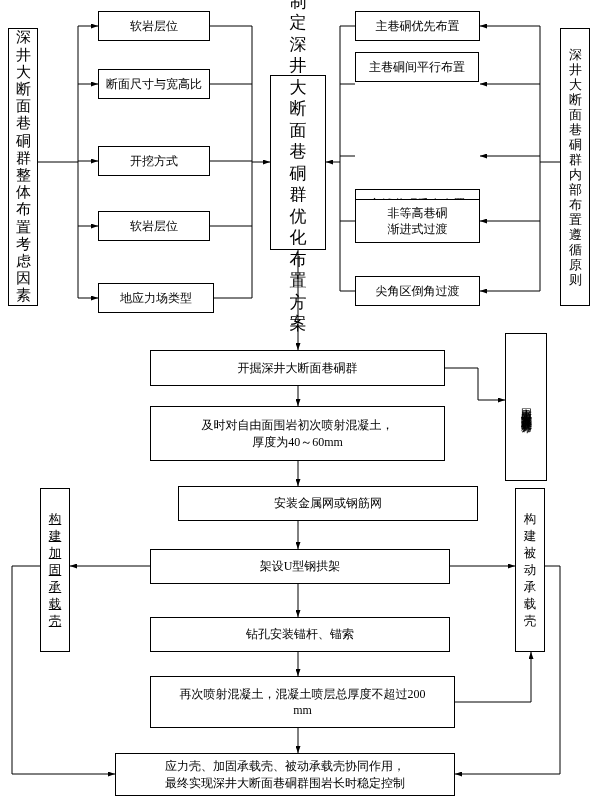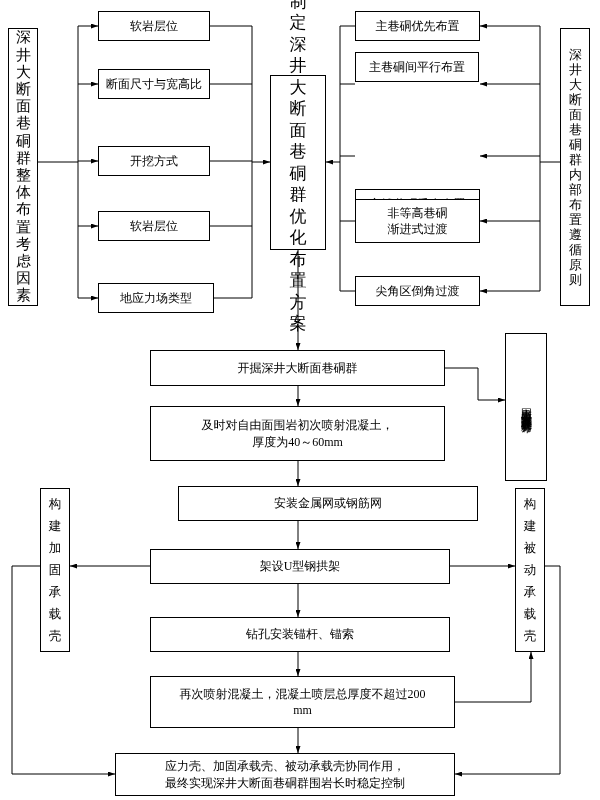--- a/index.html
+++ b/index.html
@@ -126,19 +126,19 @@
     <span class="wrapspan" style="max-width:246px;">再次喷射混凝土，混凝土喷层总厚度不超过200mm</span>
   </div>
   <div class="box" style="left:115px; top:753px; width:340px; height:43px;">
     <span class="wrapspan" style="max-width:246px;">应力壳、加固承载壳、被动承载壳协同作用，最终实现深井大断面巷硐群围岩长时稳定控制</span>
   </div>
 
   <div class="box" style="left:505px; top:333px; width:42px; height:148px;">
     <span style="writing-mode:vertical-rl; text-orientation:upright; display:inline-block; height:98px; font-size:11px; letter-spacing:1px; line-height:19px;">围岩应力壳最大限度靠近巷硐群分布</span>
   </div>
   <div class="box" style="left:515px; top:488px; width:30px; height:164px;">
-    <span class="vt1" style="width:14px; font-size:12.5px; line-height:22px;">构建被动承载壳</span>
+    <span class="vt1" style="width:14px; font-size:12.5px; line-height:17px;">构建被动承载壳</span>
   </div>
   <div class="box" style="left:40px; top:488px; width:30px; height:164px;">
-    <span class="vt1" style="width:14px; font-size:12.5px; line-height:22px;">构建加固承载壳</span>
+    <span class="vt1" style="width:14px; font-size:12.5px; line-height:17px;text-decoration:underline;">构建加固承载壳</span>
   </div>
 
 </div>
 
 </body></html>

